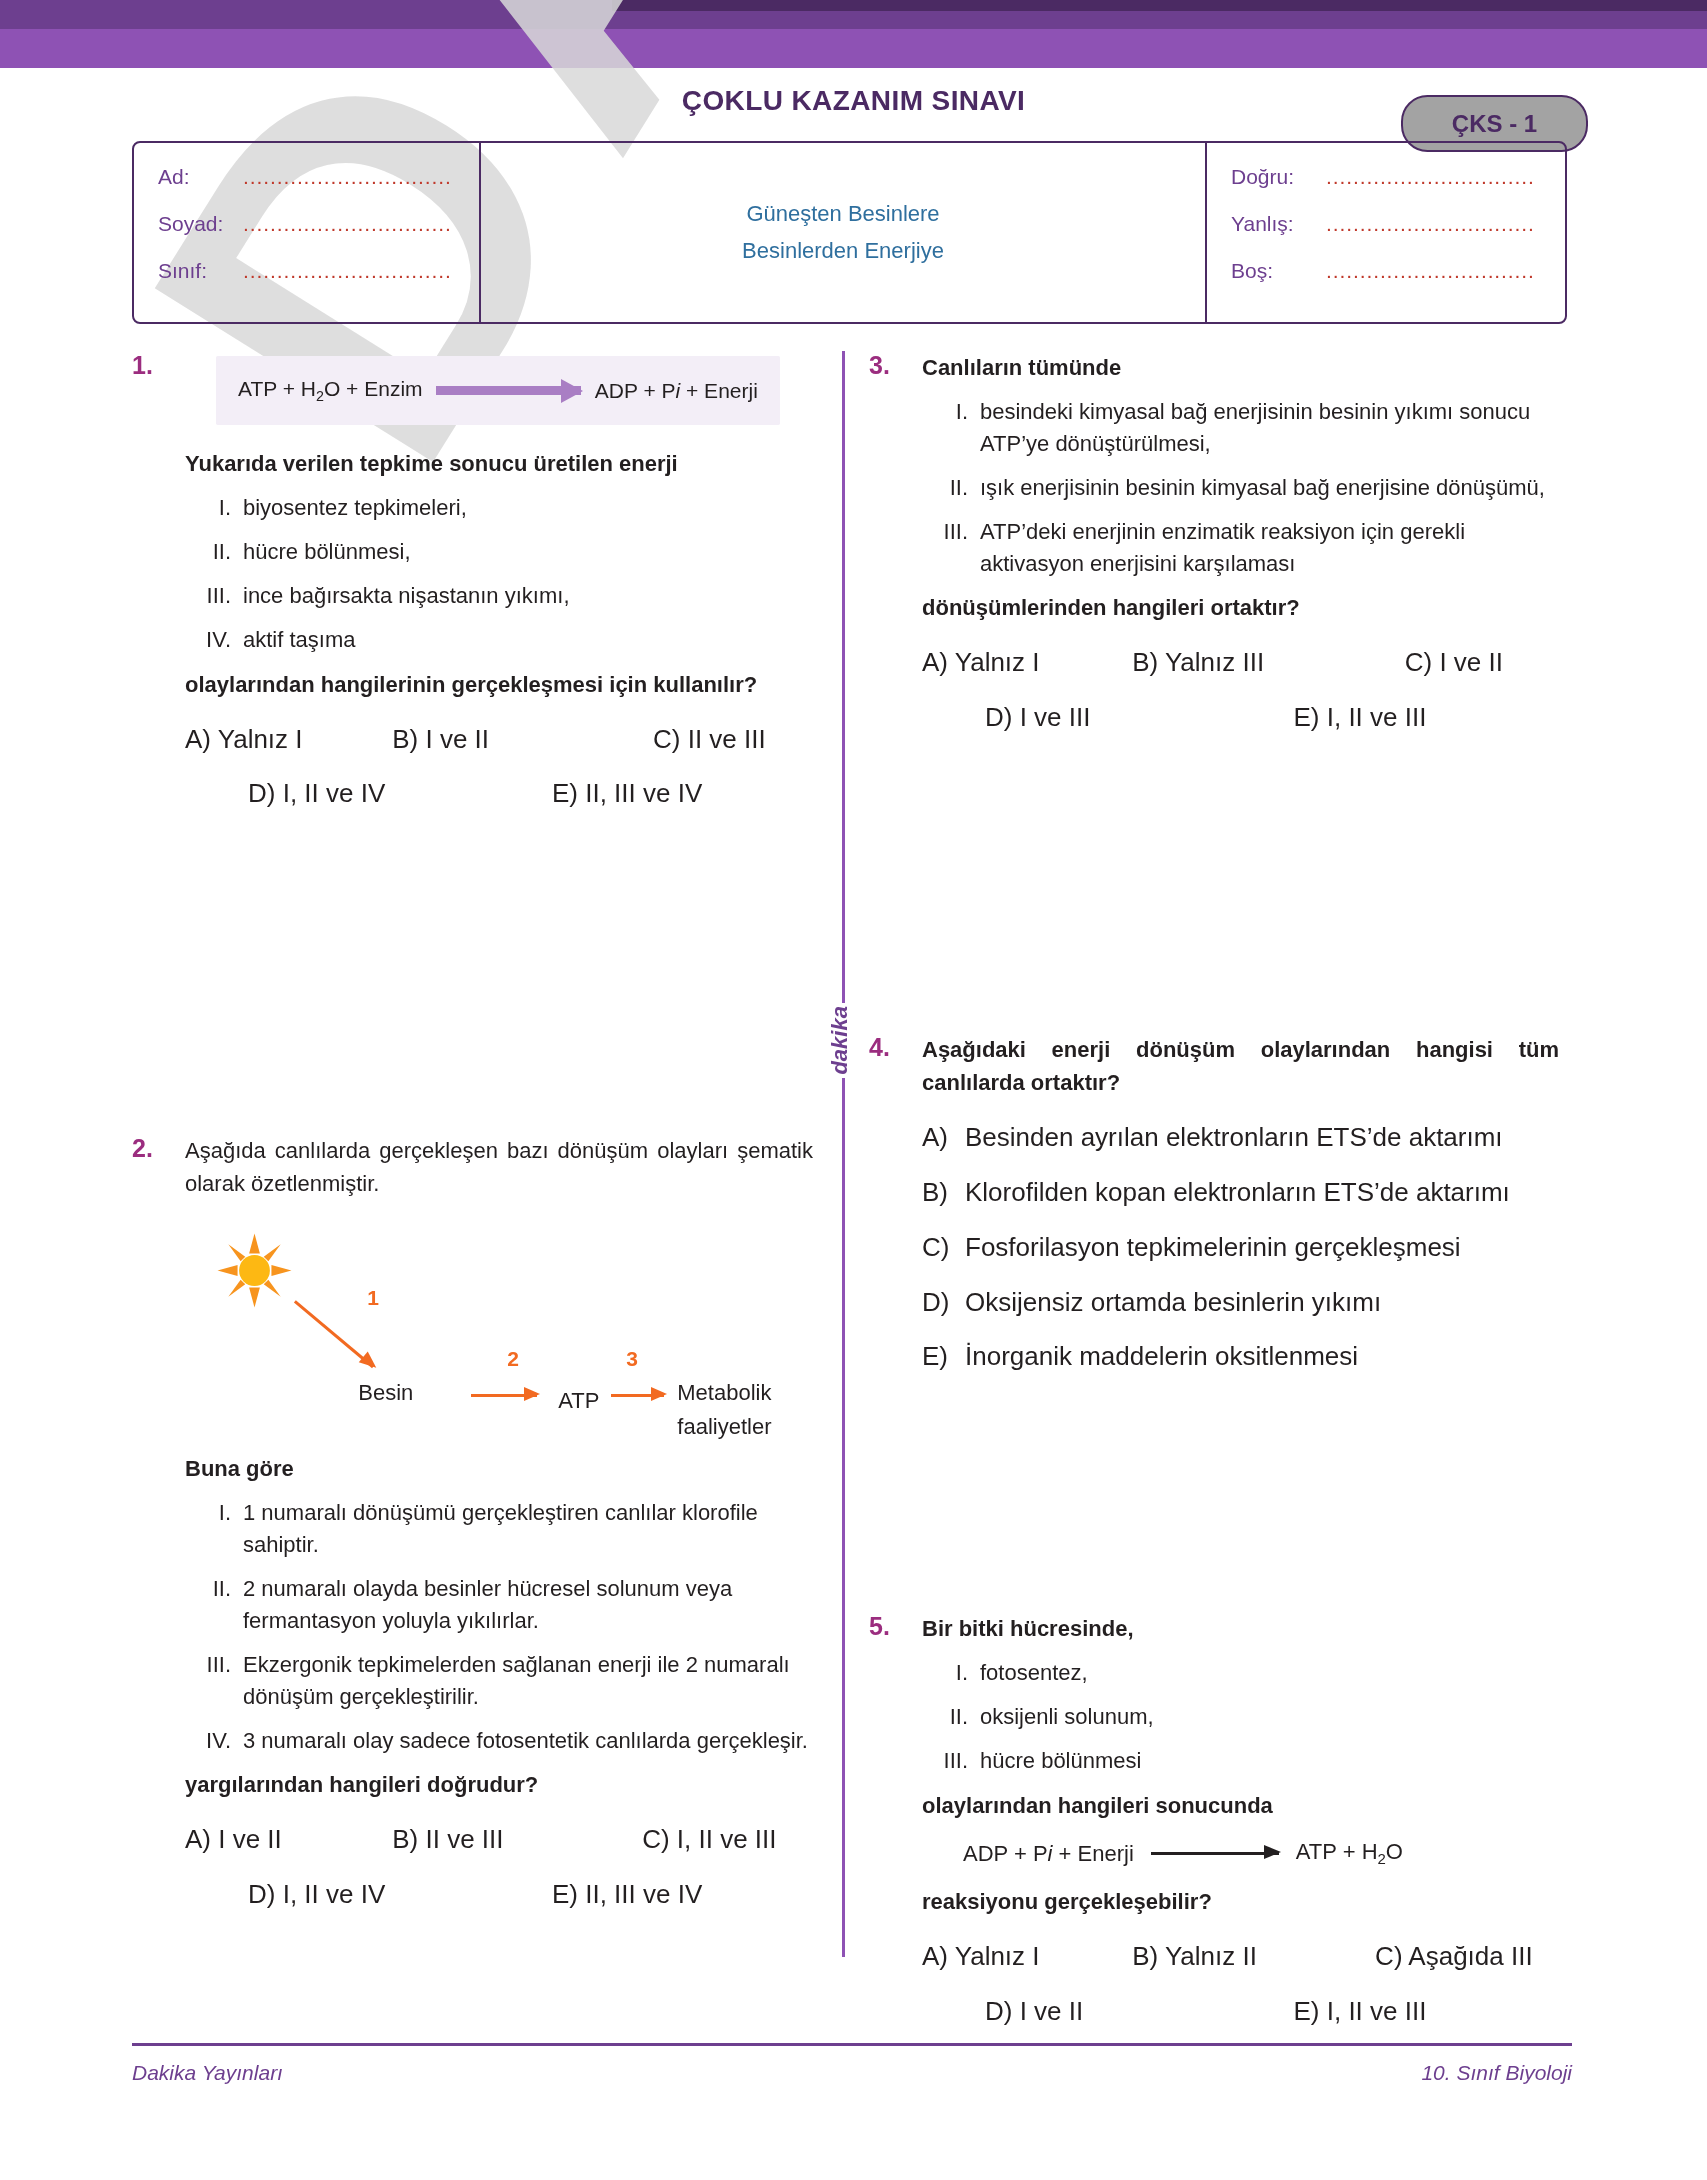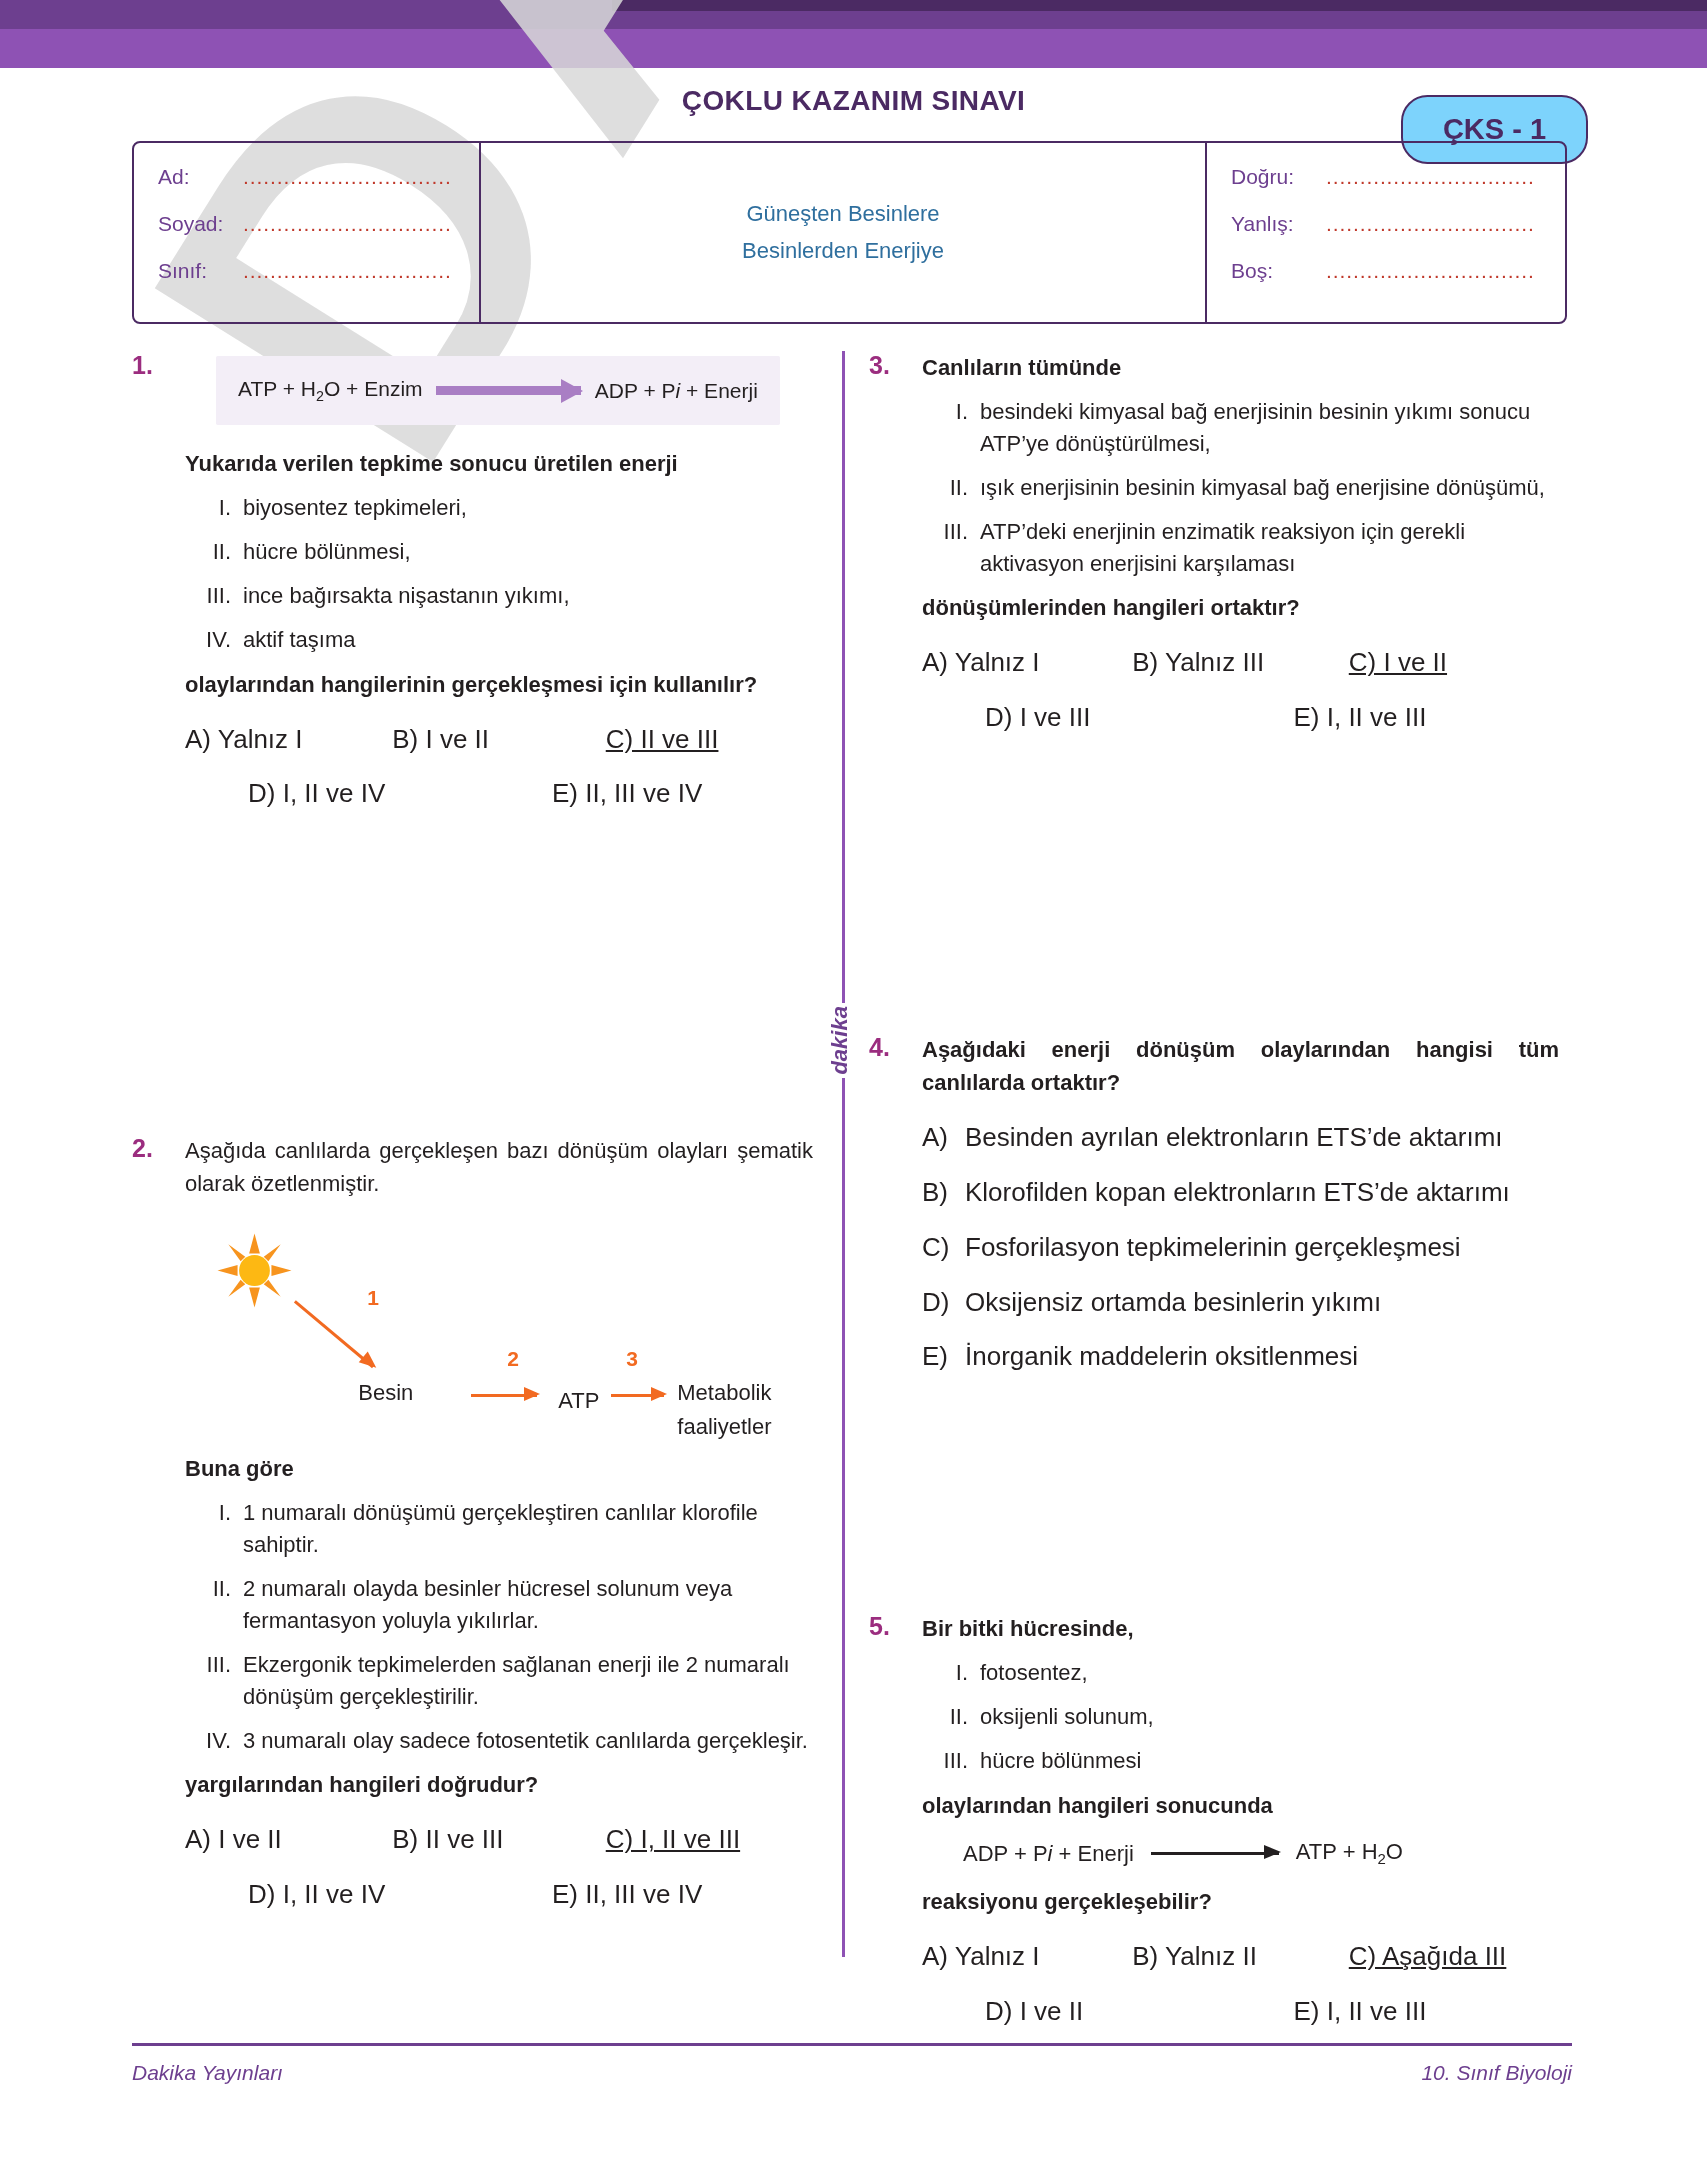--- a/index.html
+++ b/index.html
@@ -53,24 +53,24 @@
 
   
   .exam-title {
     position:absolute; left:0; top:85px; width:1707px;
     text-align:center;
     font-size:28px; font-weight:bold; color:#4b2a63;
     letter-spacing:0.4px;
   }
   .cks-badge {
     position:absolute; right:119px; top:95px;
-    width:187px; height:69px;
+    width:187px; height:57px;
     border:2.6px solid #4b2a63; border-radius:26.4px;
-    background:#7dd3fc;
-    color:#4b2a63; font-weight:bold; font-size:29px;
+    background:#a3a3a3;
+    color:#4b2a63; font-weight:bold; font-size:24px;
     display:flex; align-items:center; justify-content:center;
     box-sizing:border-box;
   }
 
   
   .info-box {
     position:absolute; left:132px; top:141px;
     width:1435px; height:183px;
     border:2.1px solid #4b2a63; border-radius:8px;
     box-sizing:border-box;
@@ -114,21 +114,21 @@
   .romans { margin:12px 0 12px 0; }
   .roman-row { display:flex; margin-bottom:12px; font-size:22px; line-height:1.45; }
   .roman-lbl { width:46px; flex:none; text-align:right; padding-right:12px; }
   .roman-txt { flex:1; }
 
   .opts { margin-top:19px; font-size:26px; }
   .opts-row { display:flex; margin-bottom:15.3px; }
   .opt { }
   .opts-3 .opt:nth-child(1){ width:33%; }
   .opts-3 .opt:nth-child(2){ width:34%; }
-  .opts-3 .opt:nth-child(3){ width:33%; text-align:left;text-decoration:underline; }
+  .opts-3 .opt:nth-child(3){ width:33%; text-align:center; }
   .opts-2 .opt { width:50%; }
   .opts-2 .opt:nth-child(1){ padding-left:63px; box-sizing:border-box; }
   .opts-2 .opt:nth-child(2){ padding-left:53px; box-sizing:border-box; }
 
   .opts-vert .opt-line { display:flex; margin-bottom:15.3px; }
   .opts-vert .opt-key { width:43px; flex:none; }
 
   
   .rx-box {
     margin:5.1px 0 22px 31px;

